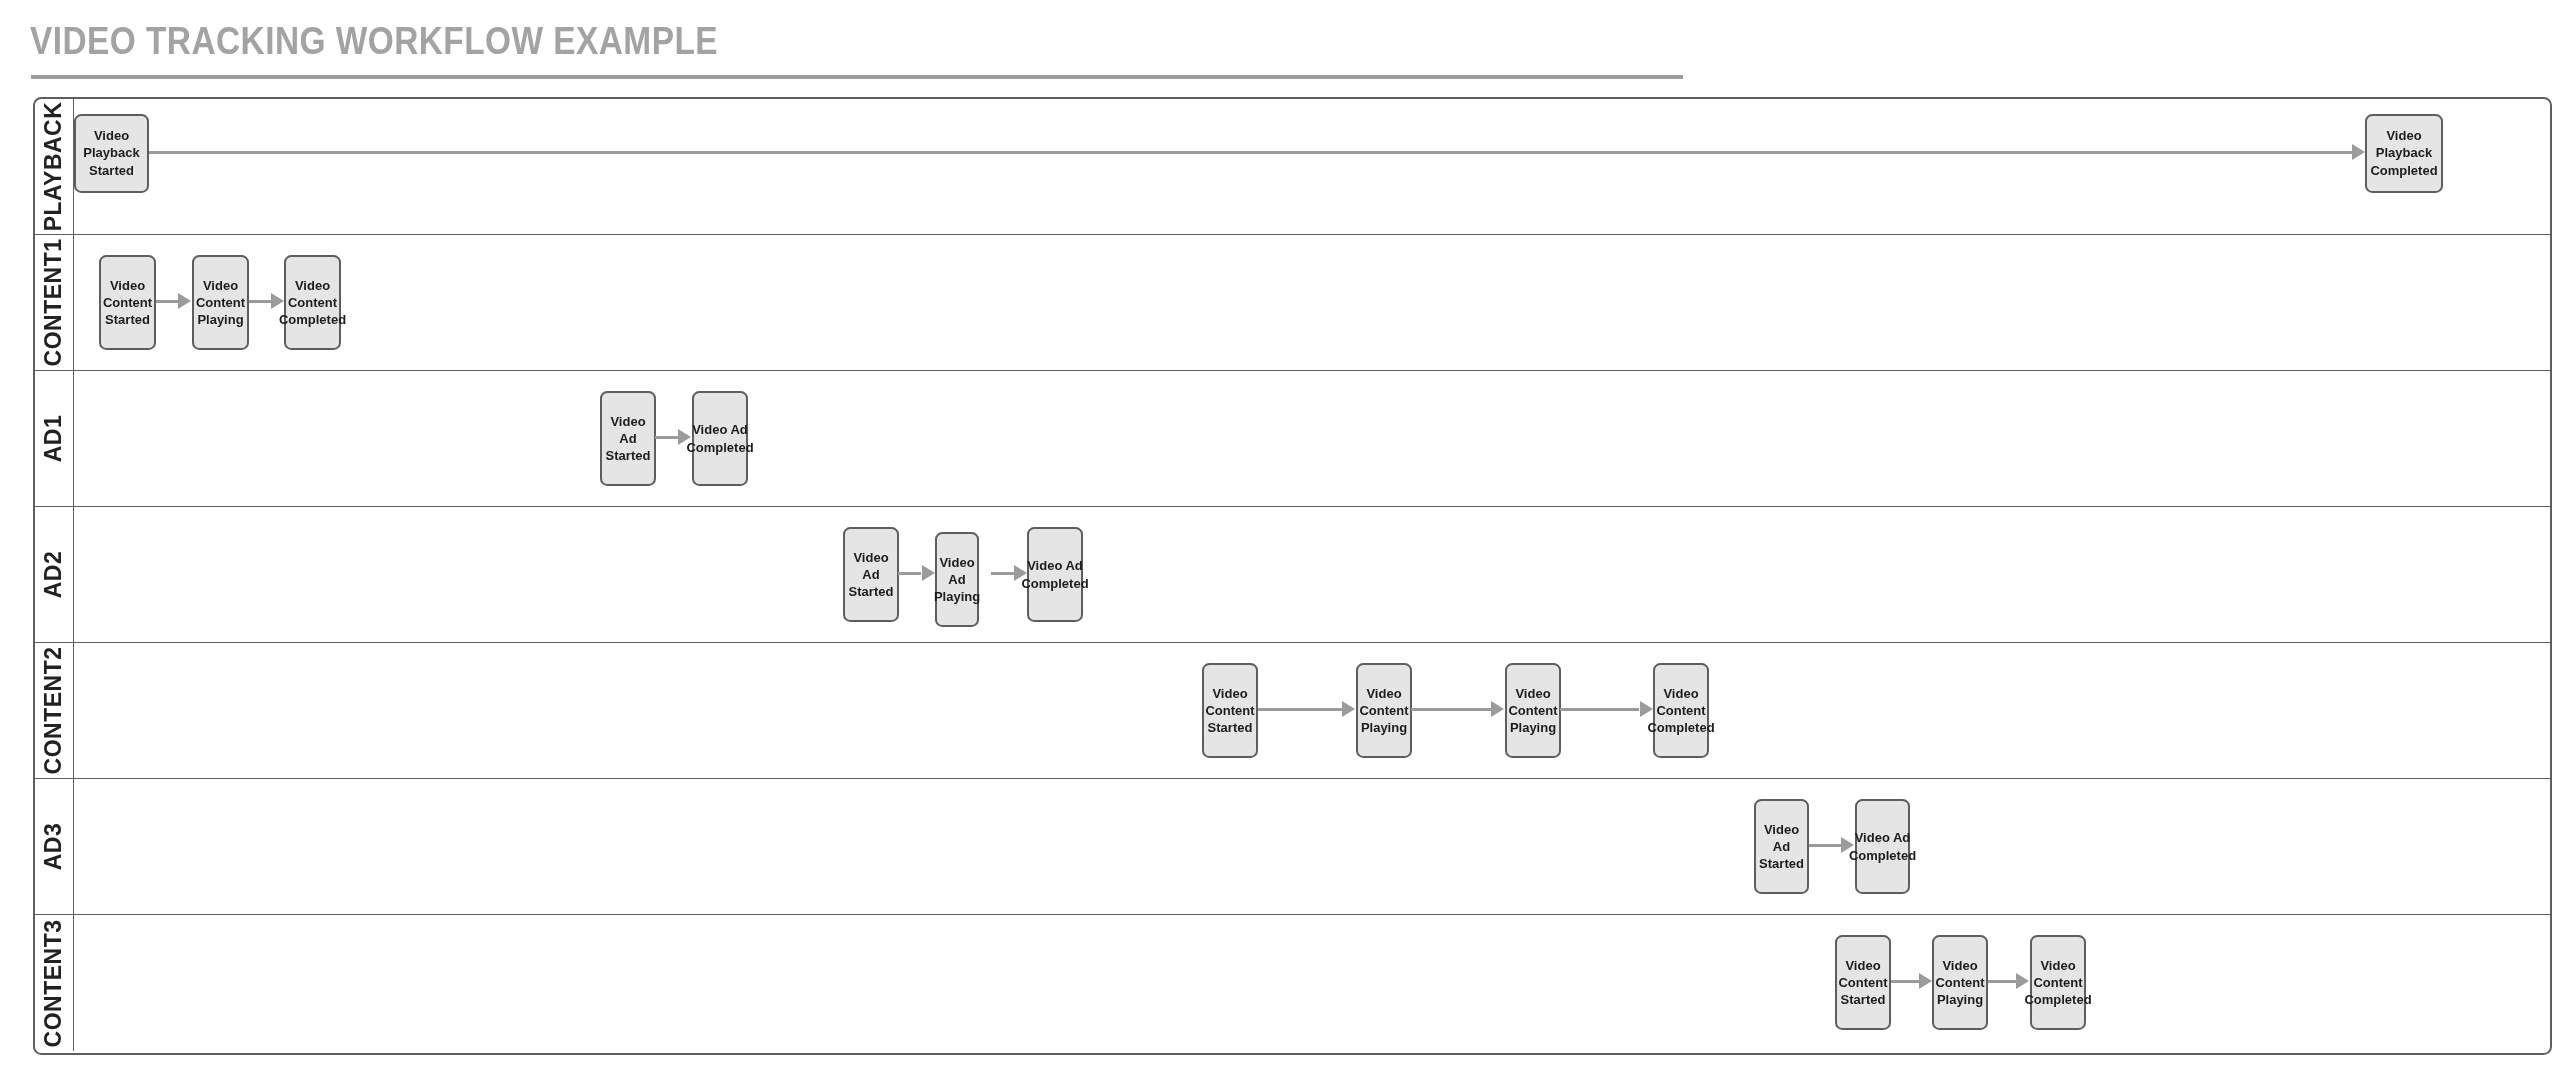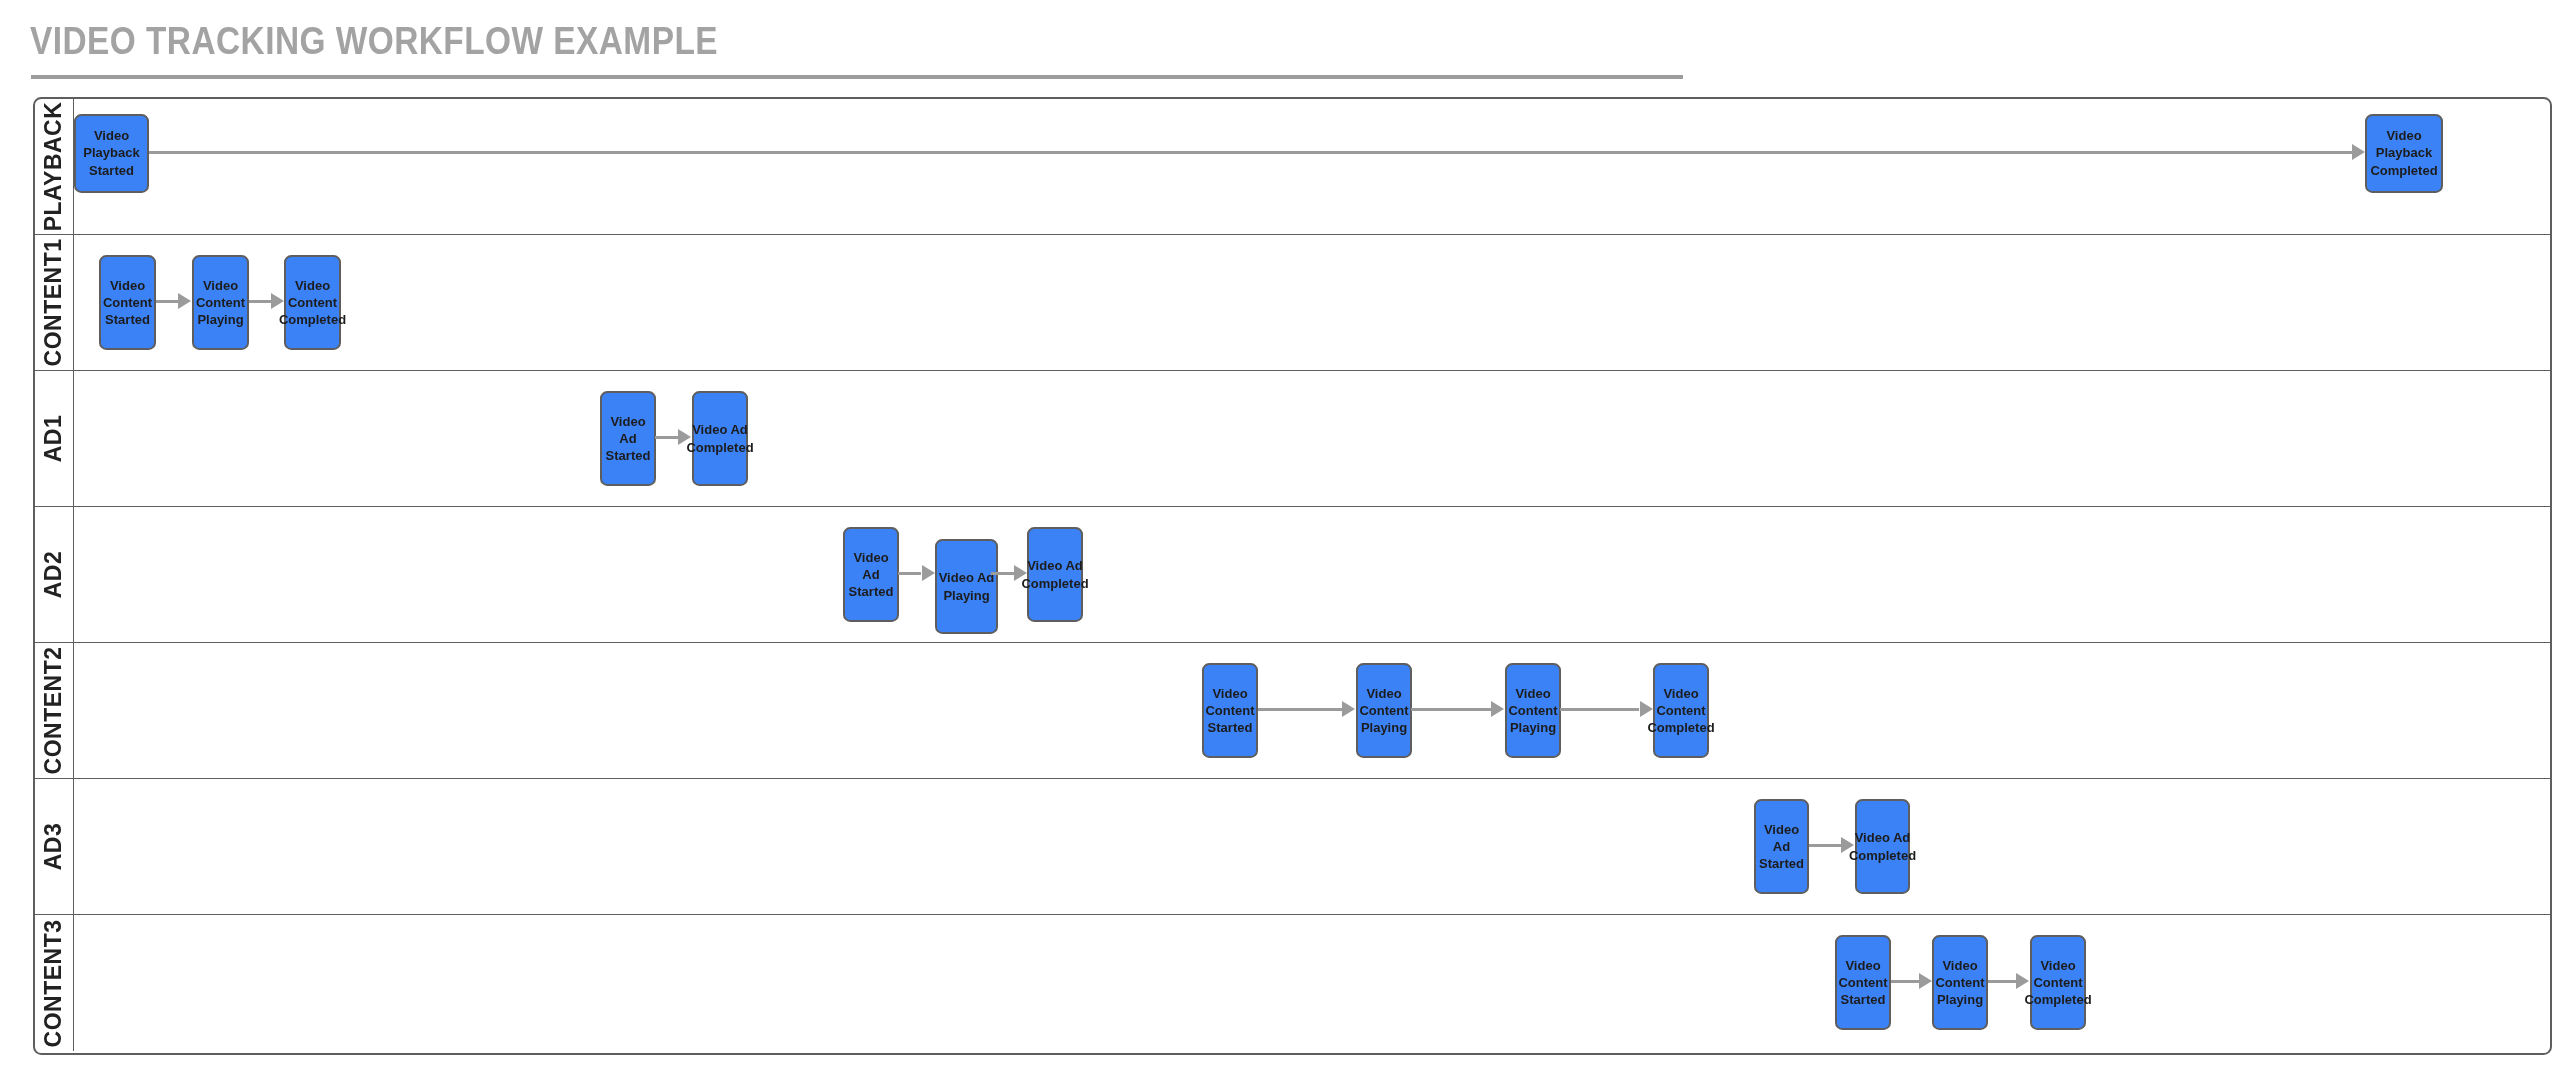--- a/index.html
+++ b/index.html
@@ -91,21 +91,21 @@
     top: 0;
     bottom: 0;
   }
 
   
   .node {
     position: absolute;
     box-sizing: border-box;
     border: 2.1px solid #5e5e5e;
     border-radius: 7.3px;
-    background: #3b82f6;
+    background: #e5e5e5;
     display: flex;
     align-items: center;
     justify-content: center;
     text-align: center;
     color: #1c1c1c;
     font-size: 13px;
     font-weight: bold;
     line-height: 1.32;
     padding: 2.1px 1.6px;
     white-space: pre-line;
@@ -176,21 +176,21 @@
           <div class="conn" style="left: 581px; top: 65px; width: 23px;"></div>
           <div class="arrowhead" style="left: 604px; top: 58px;"></div>
         </div>
       </div>
       <div class="lane" style="height: 136px;">
         <div class="lane-header">
           <span class="lane-header-label">AD2</span>
         </div>
         <div class="lane-body">
           <div class="node" style="left: 769px; top: 20px; width: 56px; height: 95px;">Video Ad Started</div>
-          <div class="node" style="left: 861px; top: 32px; width: 63px; height: 95px;">Video Ad Playing</div>
+          <div class="node" style="left: 861px; top: 25px; width: 44px; height: 95px;">Video Ad Playing</div>
           <div class="node" style="left: 953px; top: 20px; width: 56px; height: 95px;">Video Ad
 Completed</div>
           <div class="conn" style="left: 824px; top: 65px; width: 23.4px;"></div>
           <div class="arrowhead" style="left: 848px; top: 58px;"></div>
           <div class="conn" style="left: 917px; top: 65px; width: 23px;"></div>
           <div class="arrowhead" style="left: 940px; top: 58px;"></div>
         </div>
       </div>
       <div class="lane" style="height: 136px;">
         <div class="lane-header">

